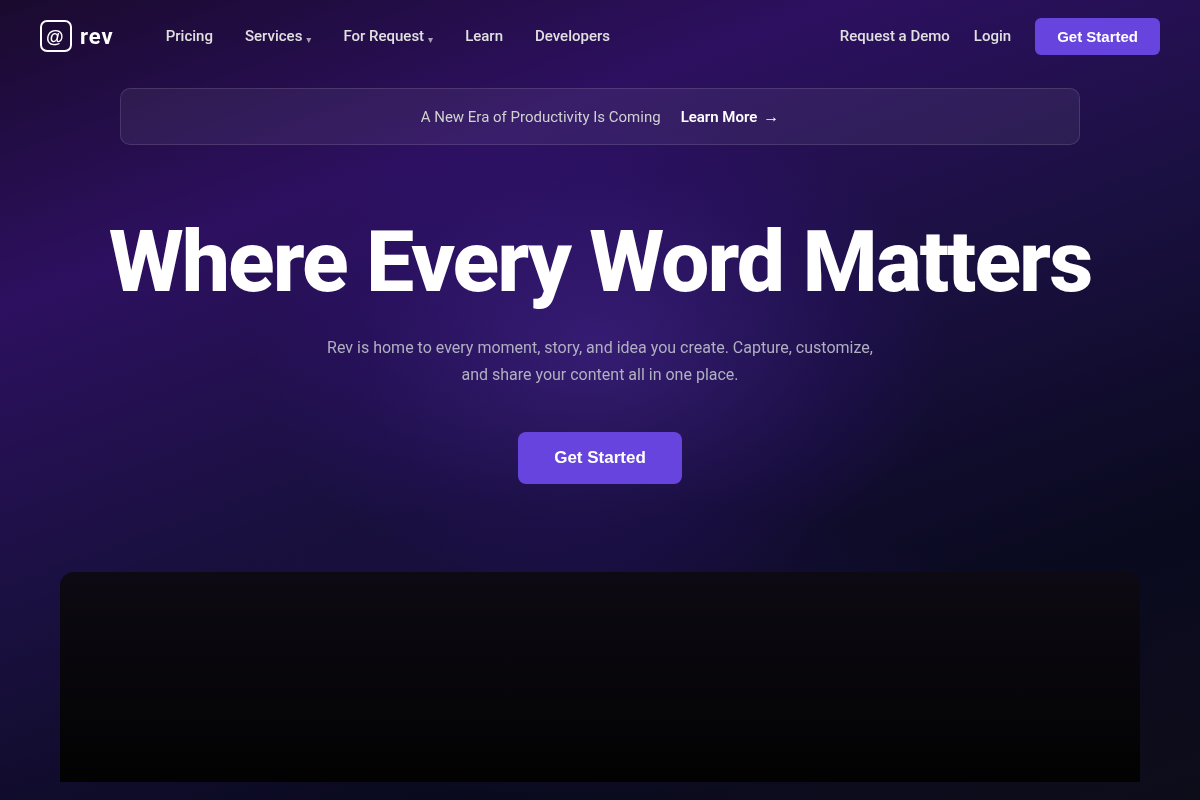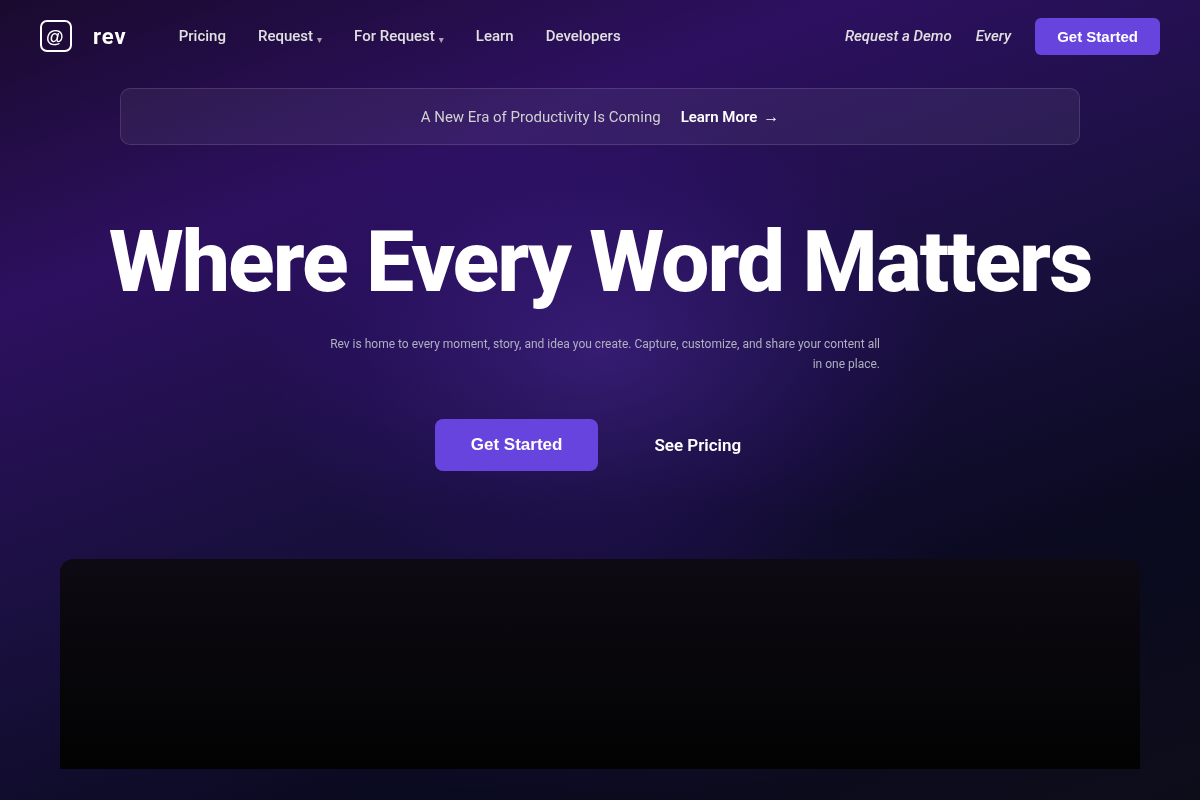--- a/index.html
+++ b/index.html
@@ -84,21 +84,20 @@
     .logo-icon svg {
       width: 32px;
       height: 32px;
     }
 
     .logo-text {
       color: #ffffff;
       font-size: 22px;
       font-weight: 700;
       letter-spacing: 1px;
-      margin-left: 13px;
     }
 
     .nav-links {
       display: flex;
       align-items: center;
       gap: 8px;
     }
 
     .nav-link {
       color: #e0e0e0;
@@ -123,21 +122,20 @@
       align-items: center;
       gap: 24px;
     }
 
     .nav-right-link {
       color: #e0e0e0;
       text-decoration: none;
       font-size: 15px;
       font-weight: 500;
       cursor: pointer;
-      font-style: italic;
     }
 
     .btn-get-started-nav {
       background: #6644dd;
       color: #ffffff;
       border: none;
       padding: 10px 22px;
       border-radius: 6px;
       font-size: 15px;
       font-weight: 600;
@@ -192,26 +190,25 @@
       color: #ffffff;
       font-size: 86px;
       font-weight: 800;
       line-height: 1.05;
       letter-spacing: -2px;
       margin-bottom: 28px;
     }
 
     .hero-subtitle {
       color: #b0b0c0;
-      font-size: 12px;
+      font-size: 16px;
       font-weight: 400;
       line-height: 1.65;
       max-width: 560px;
       margin: 0 auto 44px;
-      text-align: right;
     }
 
     
     .cta-buttons {
       display: flex;
       align-items: center;
       justify-content: center;
       gap: 32px;
       margin-bottom: 48px;
     }
@@ -272,56 +269,55 @@
           </svg>
         </div>
         <span class="logo-text">rev</span>
       </a>
 
       <div class="nav-links">
         <a class="nav-link">
           <span>Pricing</span>
         </a>
         <a class="nav-link">
-          <span>Request</span>
+          <span>Services</span>
           <span class="chevron">▾</span>
         </a>
         <a class="nav-link">
           <span>For Request</span>
           <span class="chevron">▾</span>
         </a>
         <a class="nav-link">
           <span>Learn</span>
         </a>
         <a class="nav-link">
           <span>Developers</span>
         </a>
       </div>
     </div>
 
     <div class="nav-right">
       <a class="nav-right-link">Request a Demo</a>
-      <a class="nav-right-link">Every</a>
+      <a class="nav-right-link">Login</a>
       <button class="btn-get-started-nav">Get Started</button>
     </div>
   </nav>
 
   <div class="announcement-banner">
     <span class="announcement-text">A New Era of Productivity Is Coming</span>
     <a class="announcement-link">
       <span>Learn More</span>
       <span class="arrow-icon">→</span>
     </a>
   </div>
 
   <section class="hero">
     <h1 class="hero-title">Where Every Word Matters</h1>
     <p class="hero-subtitle">Rev is home to every moment, story, and idea you create. Capture, customize, and share your content all in one place.</p>
 
     <div class="cta-buttons">
       <button class="btn-get-started-hero">Get Started</button>
-      <a class="btn-see-pricing">See Pricing</a>
     </div>
   </section>
 
   <div class="preview-area"></div>
 
 </div>
 
 </body></html>

